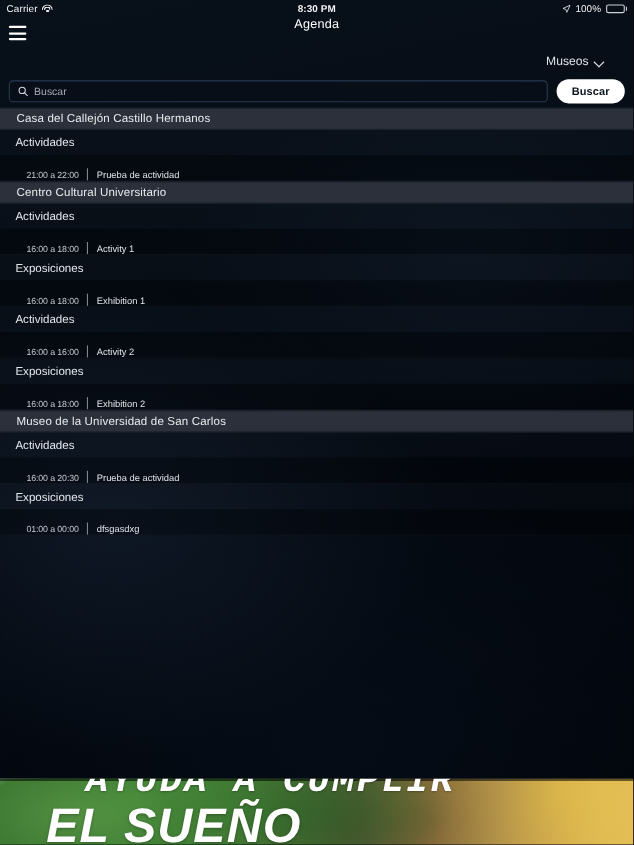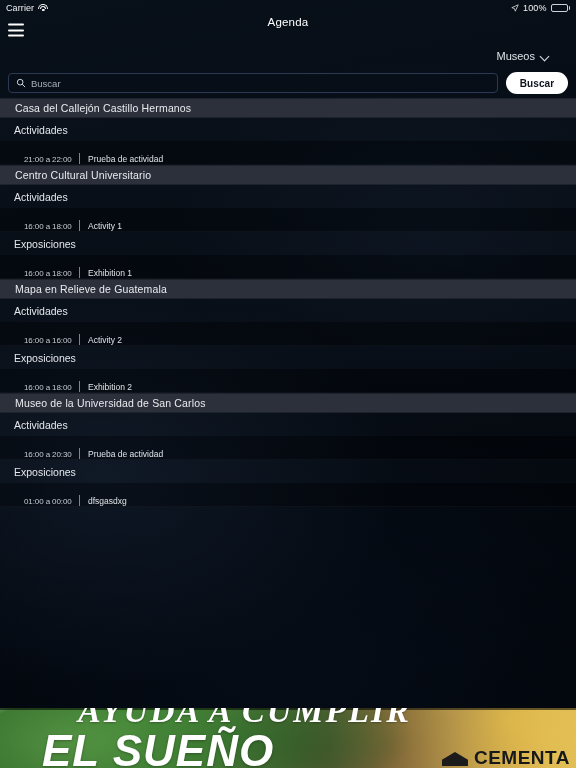--- a/index.html
+++ b/index.html
@@ -161,21 +161,21 @@
       radial-gradient(circle at 22% 25%, rgba(255,255,255,.10), rgba(0,0,0,0) 28%),
       radial-gradient(circle at 68% 70%, rgba(0,0,0,.22), rgba(0,0,0,0) 40%),
       radial-gradient(circle at 88% 20%, rgba(243,206,96,.55), rgba(0,0,0,0) 35%),
       radial-gradient(circle at 55% 85%, rgba(0,0,0,.18), rgba(0,0,0,0) 45%);
     mix-blend-mode:overlay;
   }
   .banner-line1 {
     position:absolute; left:78px; top:-16px;
     font-size:34px; font-weight:bold; font-style:italic;
     color:#ffffff; letter-spacing:2px;
-    font-family:Liberation Serif, serif;
+    font-family:Liberation Mono, monospace;
     white-space:nowrap;
     text-shadow:0 1px 2px rgba(0,0,0,.28);
   }
   .banner-line2 {
     position:absolute; left:42px; top:18px;
     font-size:44px; font-weight:bold; font-style:italic;
     color:#ffffff; letter-spacing:1px;
     white-space:nowrap;
     text-shadow:0 1px 3px rgba(0,0,0,.3);
   }
@@ -204,20 +204,21 @@
 
   <div class="statusbar">
     <div class="sb-left">
       <span class="sb-carrier">Carrier</span>
       <span class="wifi-ico">
           <i></i>
           <i></i>
           <i></i>
         </span>
     </div>
+    <div class="sb-center">8:30 PM</div>
     <div class="sb-right">
       <svg class="loc-ico" viewBox="0 0 10 10">
         <path d="M9 1 L1 4.6 L4.3 5.7 L5.4 9 Z" fill="none" stroke="#f2f3f6" stroke-width="0.9" stroke-linejoin="round"></path>
       </svg>
       <span>100%</span>
       <span class="batt">
         <span class="batt-body"><span class="batt-fill"></span></span>
         <span class="batt-cap"></span>
       </span>
     </div>
@@ -264,21 +265,20 @@
         <span class="event-time">16:00 a 18:00</span>
         <span class="event-sep"></span>
         <span class="event-name">Activity 1</span>
       </div>
       <div class="group-title">Exposiciones</div>
       <div class="event-row">
         <span class="event-time">16:00 a 18:00</span>
         <span class="event-sep"></span>
         <span class="event-name">Exhibition 1</span>
       </div>
-      <div class="section-header">Mapa en Relieve de Guatemala</div>
       <div class="group-title">Actividades</div>
       <div class="event-row">
         <span class="event-time">16:00 a 16:00</span>
         <span class="event-sep"></span>
         <span class="event-name">Activity 2</span>
       </div>
       <div class="group-title">Exposiciones</div>
       <div class="event-row">
         <span class="event-time">16:00 a 18:00</span>
         <span class="event-sep"></span>
@@ -297,19 +297,15 @@
         <span class="event-sep"></span>
         <span class="event-name">dfsgasdxg</span>
       </div>
     </div>
 
   <div class="banner">
     <div class="banner-noise"></div>
     <div class="banner-topline"></div>
     <div class="banner-line1">AYUDA A CUMPLIR</div>
     <div class="banner-line2">EL SUEÑO</div>
-    <div class="banner-brand">
-      <span class="brand-mark"></span>
-      <span class="brand-text">CEMENTA</span>
-    </div>
   </div>
 
 </div>
 
 </body></html>

